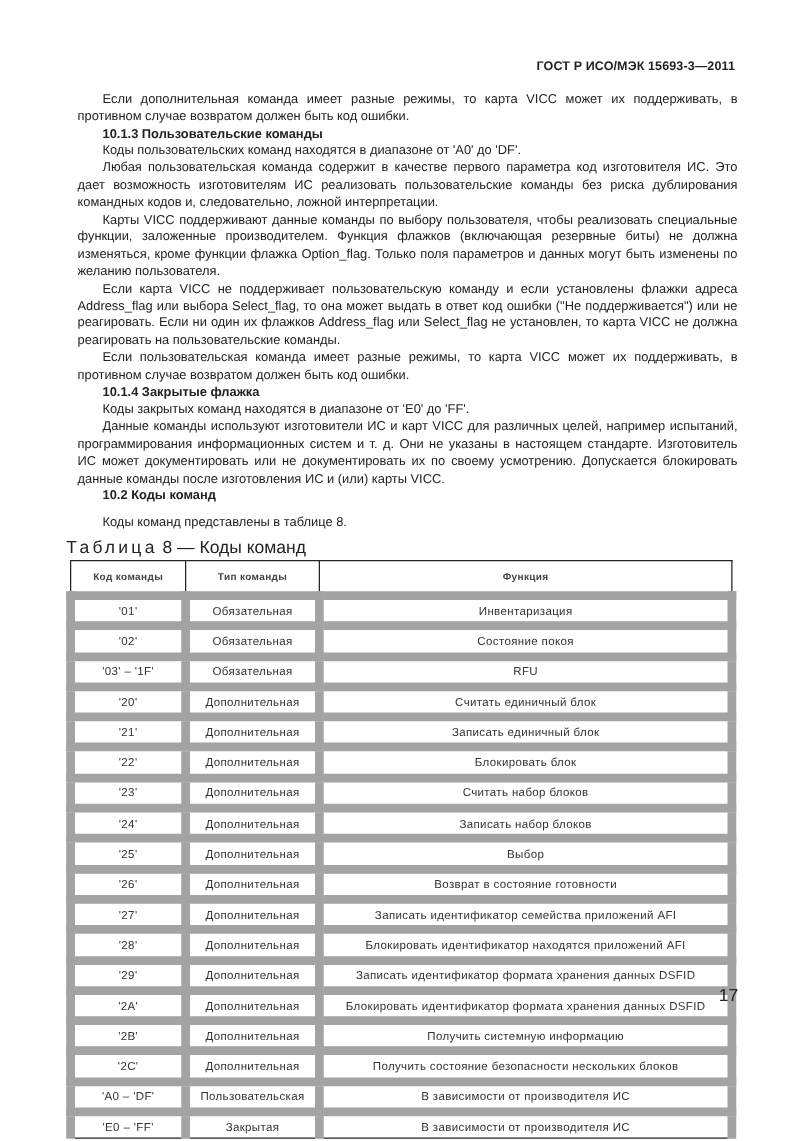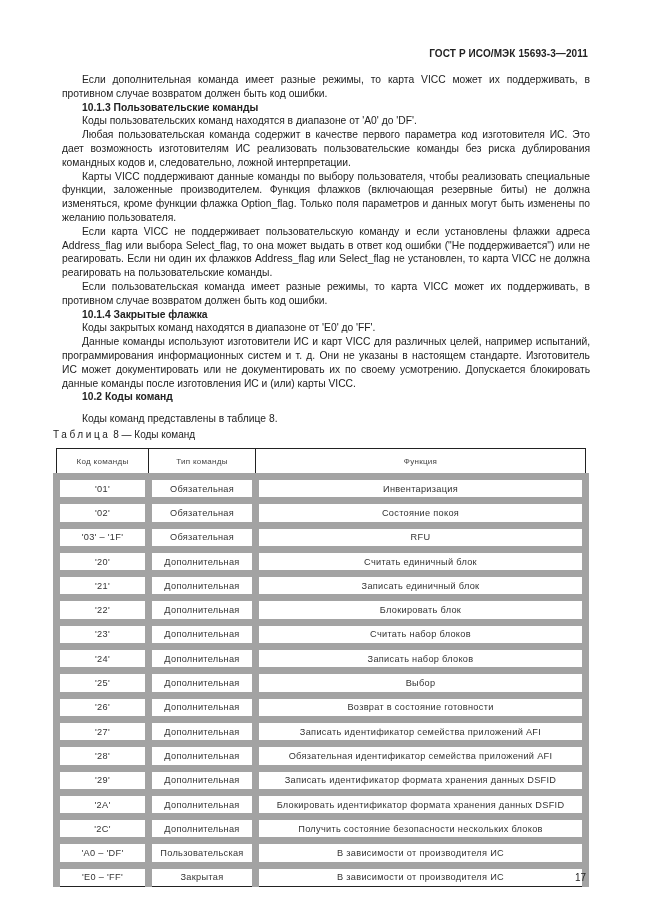--- a/index.html
+++ b/index.html
@@ -3,30 +3,30 @@
 <meta charset="utf-8">
 <style>
   html, body { margin: 0; padding: 0; background: #ffffff; }
   body { width: 646px; height: 913px; position: relative; overflow: hidden;
          font-family: "Liberation Sans", sans-serif; color: #222; }
   .header { position: absolute; top: 48px; right: 58px; font-weight: bold; font-size: 10px; letter-spacing: 0.1px; }
   .content { position: absolute; left: 62px; top: 73px; width: 528px; font-size: 10.3px; line-height: 13.8px; }
   .content p { margin: 0; text-align: justify; text-indent: 20px; }
   .content p.h3 { font-weight: bold; }
   .content p.h2 { font-weight: bold; margin-top: 0; margin-bottom: 8px; }
-  .caption { position: absolute; left: 53px; top: 429px; font-size: 10px; }
+  .caption { position: absolute; left: 53px; top: 429px; font-size: 14px; }
   .caption .spaced { letter-spacing: 2.6px; }
   table { position: absolute; left: 53px; top: 448px; width: 536px; border-collapse: collapse;
           font-size: 9.2px; color: #333; }
-  th { font-weight: normal; font-size: 8px; height: 22px; border: 1.2px solid #222;
+  th { font-weight: bold; font-size: 8px; height: 22px; border: 1.2px solid #222;
        border-bottom: 3px double #222; color: #444; letter-spacing: 0.3px; }
   td { height: 17.3px; border: 7px solid #a3a3a3; text-align: center; padding: 0; letter-spacing: 0.3px; }
   tr:last-child td { border-bottom: 1.2px solid #222; }
   .c1 { width: 89px; } .c2 { width: 104px; }
-  .pagenum { position: absolute; left: 575px; top: 872px; font-size: 10px; }
+  .pagenum { position: absolute; left: 575px; top: 788px; font-size: 14px; }
 </style>
 </head>
 <body>
 
 <div class="header">ГОСТ Р ИСО/МЭК 15693-3—2011</div>
 
 <div class="content">
   <p>Если дополнительная команда имеет разные режимы, то карта VICC может их поддерживать, в противном случае возвратом должен быть код ошибки.</p>
   <p class="h3">10.1.3 Пользовательские команды</p>
   <p>Коды пользовательских команд находятся в диапазоне от 'A0' до 'DF'.</p>
@@ -105,31 +105,36 @@
         <td>Возврат в состояние готовности</td>
       </tr>
       <tr>
         <td>'27'</td>
         <td>Дополнительная</td>
         <td>Записать идентификатор семейства приложений AFI</td>
       </tr>
       <tr>
         <td>'28'</td>
         <td>Дополнительная</td>
-        <td>Обязательная идентификатор семейства приложений AFI</td>
+        <td>Блокировать идентификатор находятся приложений AFI</td>
       </tr>
       <tr>
         <td>'29'</td>
         <td>Дополнительная</td>
         <td>Записать идентификатор формата хранения данных DSFID</td>
       </tr>
       <tr>
         <td>'2A'</td>
         <td>Дополнительная</td>
         <td>Блокировать идентификатор формата хранения данных DSFID</td>
+      </tr>
+      <tr>
+        <td>'2B'</td>
+        <td>Дополнительная</td>
+        <td>Получить системную информацию</td>
       </tr>
       <tr>
         <td>'2C'</td>
         <td>Дополнительная</td>
         <td>Получить состояние безопасности нескольких блоков</td>
       </tr>
       <tr>
         <td>'A0 – 'DF'</td>
         <td>Пользовательская</td>
         <td>В зависимости от производителя ИС</td>

